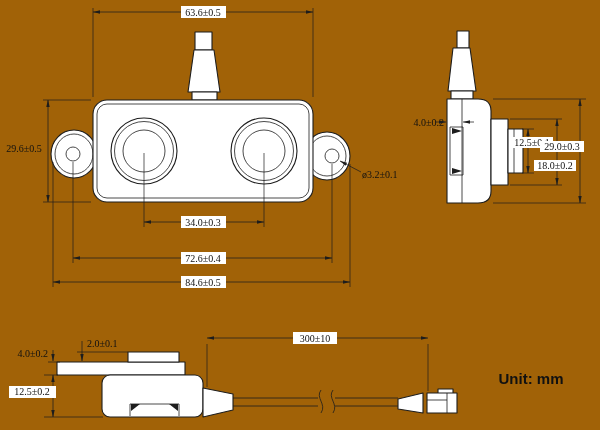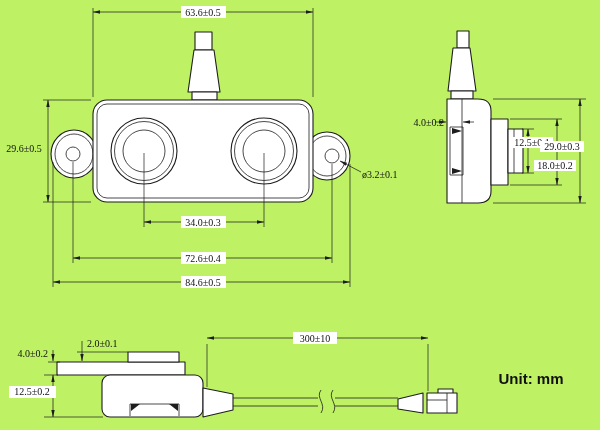--- a/index.html
+++ b/index.html
@@ -1,16 +1,16 @@
 <!DOCTYPE html>
 <html><head>
 <meta charset="utf-8">
 <style>
   html,body{margin:0;padding:0;background:#fff;}
-  .stage{position:relative;width:600px;height:430px;background:#bef264;overflow:hidden;
+  .stage{position:relative;width:600px;height:430px;background:#a16207;overflow:hidden;
          font-family:"Liberation Serif", serif;}
   svg{display:block;}
   .outline{fill:#ffffff;stroke:#1d1d1d;stroke-width:1.1;stroke-linejoin:round;}
   .inner{fill:none;stroke:#1d1d1d;stroke-width:0.8;stroke-linejoin:round;}
   .dimline{fill:none;stroke:#1d1d1d;stroke-width:0.75;}
   .extline{fill:none;stroke:#1d1d1d;stroke-width:0.7;}
   .tbg{fill:#ffffff;stroke:none;}
   text.dim{font-family:"Liberation Serif", serif;font-size:10px;fill:#111;}
   text.unit{font-family:"Liberation Sans", sans-serif;font-size:15px;font-weight:bold;fill:#111;}
   .hook{fill:#1d1d1d;stroke:none;}

